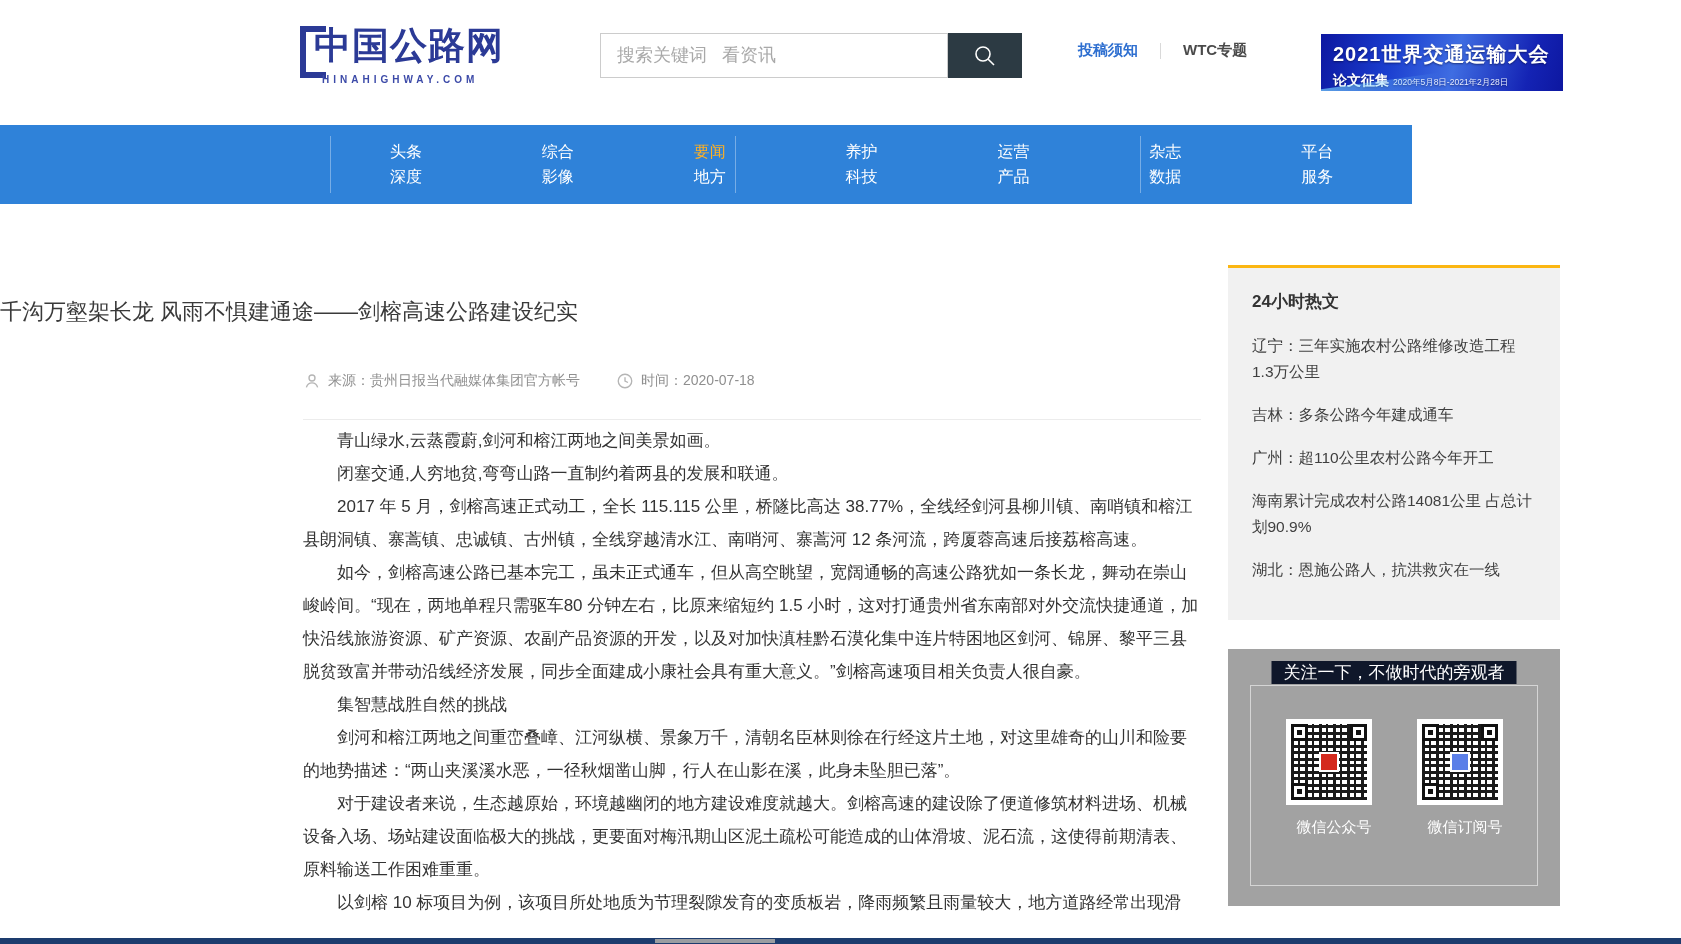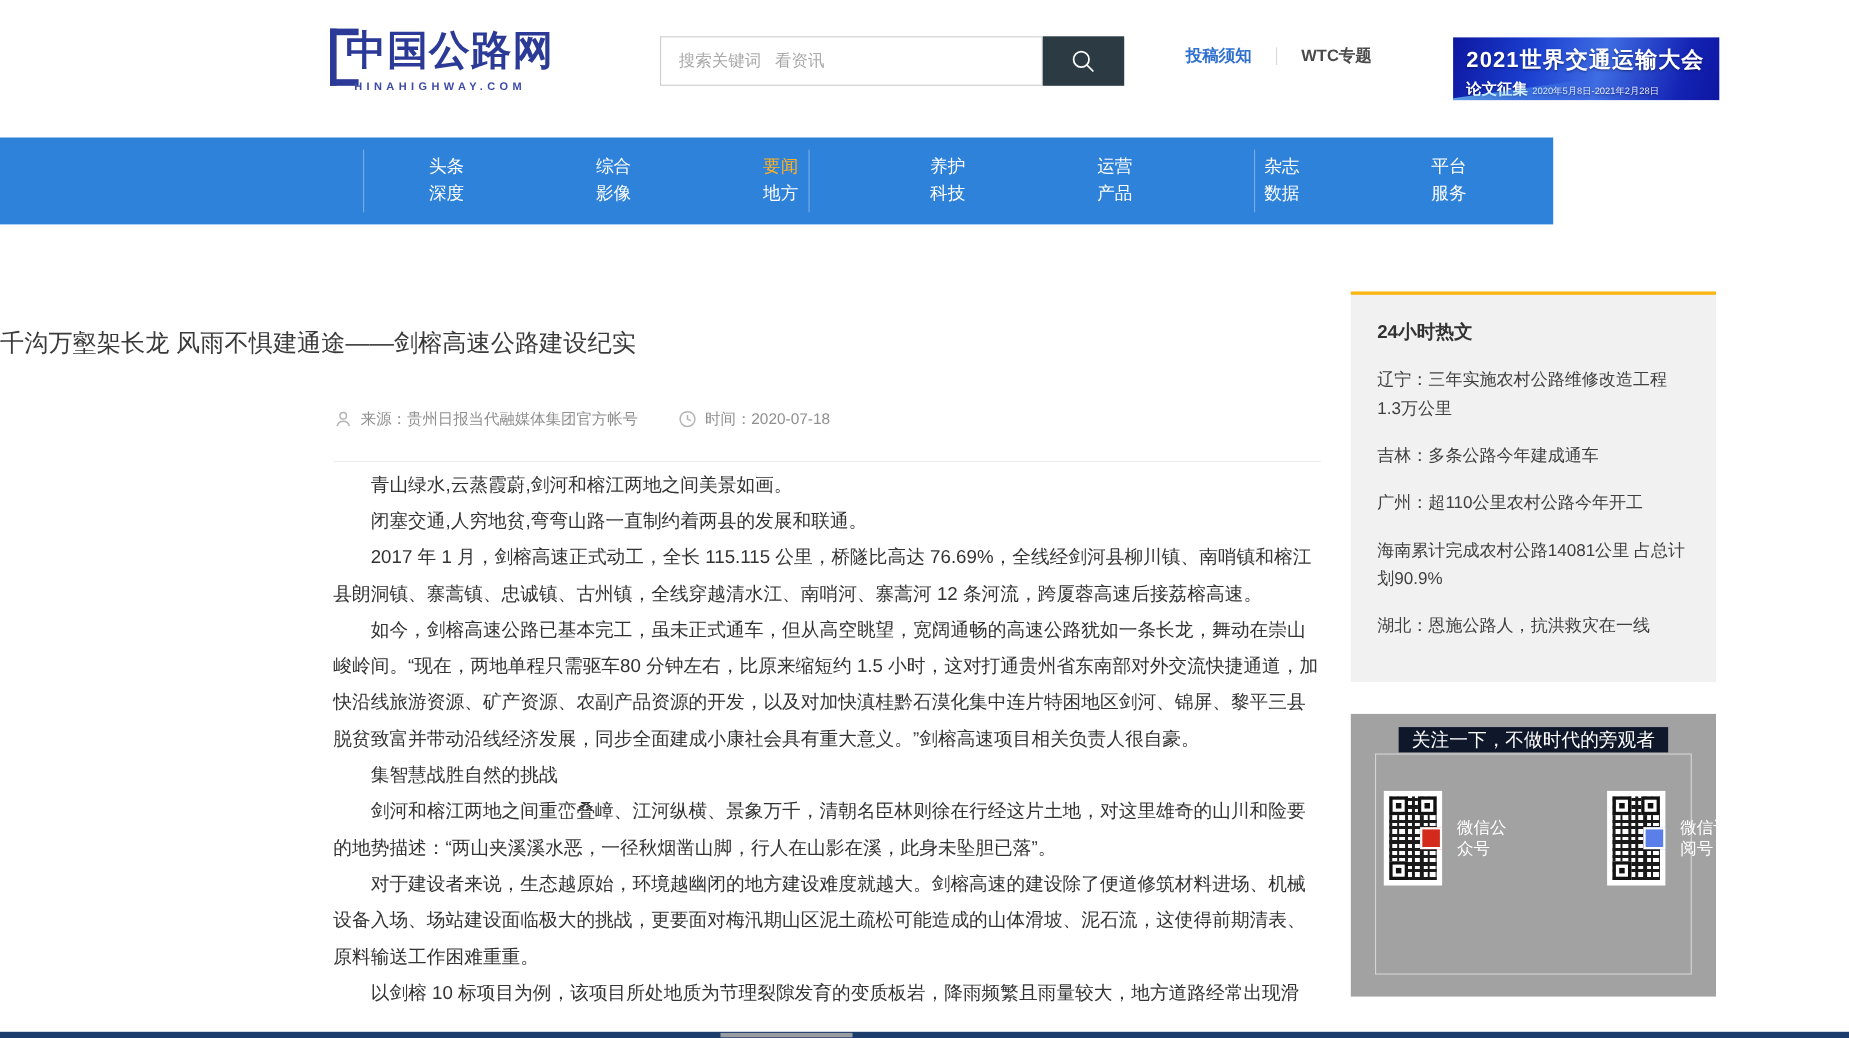--- a/index.html
+++ b/index.html
@@ -12,21 +12,21 @@
   .red-marker { position:absolute; left:24px; top:5px; width:13px; height:15px; background:#e03a2f; }
   .header { position:absolute; left:0; top:0; width:1681px; height:103px; background:#fff; }
   .logo { position:absolute; left:300px; top:22px; width:230px; }
   .logo-row { display:flex; align-items:flex-start; }
   .logo-bracket { width:26px; height:52px; border:6px solid #2b3a96; border-right:none; margin-top:4px; }
   .logo-name { font-size:37px; font-weight:bold; color:#2b3a96; letter-spacing:1px; margin-left:-12px; line-height:1.3; }
   .logo-domain { font-size:10px; font-weight:bold; color:#3c4aa8; letter-spacing:4px; margin-left:22px; margin-top:-4px; }
   .search { position:absolute; left:600px; top:33px; display:flex; }
   .search-input {
     width:348px; height:45px; border:1px solid #ccc; outline:none; padding:0 16px;
-    font-size:15px; color:#333; font-family:"Liberation Sans", sans-serif;
+    font-size:18px; color:#333; font-family:"Liberation Sans", sans-serif;
   }
   .search-input::placeholder { color:#a9a9a9; }
   .search-btn { width:74px; height:45px; background:#2c3a43; border:none; cursor:pointer; display:flex; align-items:center; justify-content:center; }
   .header-links { position:absolute; left:1078px; top:41px; display:flex; align-items:center; font-size:15px; font-weight:bold; }
   .link-submit { color:#2e6fd0; cursor:pointer; }
   .link-sep { width:1px; height:16px; background:#d9d9d9; margin:0 22px; }
   .link-wtc { color:#4a4a4a; cursor:pointer; }
   .banner {
     position:absolute; left:1321px; top:34px; width:242px; height:57px; cursor:pointer; overflow:hidden;
     background:linear-gradient(105deg,#0d17a0 0%, #1b3fd0 30%, #3f6de2 55%, #1423b4 85%, #0d17a0 100%);
@@ -62,21 +62,21 @@
   .hot-title { font-size:17px; font-weight:bold; color:#333; margin-bottom:20px; }
   .hot-item { font-size:15.5px; color:#3f3f3f; line-height:26px; margin-bottom:17px; cursor:pointer; }
   
   .follow { position:absolute; left:1228px; top:649px; width:332px; height:257px; background:#a2a2a2; }
   .follow-frame { position:absolute; left:22px; right:22px; top:36px; bottom:20px; border:1px solid rgba(255,255,255,.55); }
   .follow-title {
     position:absolute; top:12px; left:50%; transform:translateX(-50%);
     background:#0f172a; padding:0 12px; white-space:nowrap; color:#fff; font-size:17px;
   }
   .qr-row { position:absolute; left:0; top:70px; width:332px; display:flex; justify-content:center; gap:45px; }
-  .qr-cell { display:flex; align-items:center; gap:13px;margin-left:44px; }
+  .qr-cell { display:flex; flex-direction:column; align-items:flex-end; gap:13px; }
   .qr { width:86px; height:86px; background:#fff; position:relative; }
   .qr-modules {
     position:absolute; inset:5px;
     background-image:
       repeating-linear-gradient(90deg, #1a1a1a 0 3px, transparent 3px 7px, #1a1a1a 7px 9px, transparent 9px 14px),
       repeating-linear-gradient(0deg, #1a1a1a 0 3px, #fff 3px 7px, #1a1a1a 7px 10px, #fff 10px 13px);
   }
   .qr-finder { position:absolute; width:17px; height:17px; border:3px solid #111; background:#fff; }
   .qr-finder::before { content:""; position:absolute; left:3px; top:3px; width:5px; height:5px; background:#111; }
   .qr-finder.tl { left:5px; top:5px; } .qr-finder.tr { right:5px; top:5px; } .qr-finder.bl { left:5px; bottom:5px; }
@@ -191,21 +191,21 @@
     </span>
     <span>时间：2020-07-18</span>
   </span>
 </div>
 
 <div class="meta-divider" style="position:absolute; left:303px; top:419px; width:898px;"></div>
 
 <div class="article-body" style="position:absolute; left:303px; top:424px; width:898px;">
   <p>青山绿水,云蒸霞蔚,剑河和榕江两地之间美景如画。</p>
   <p>闭塞交通,人穷地贫,弯弯山路一直制约着两县的发展和联通。</p>
-  <p>2017 年 1 月，剑榕高速正式动工，全长 115.115 公里，桥隧比高达 76.69%，全线经剑河县柳川镇、南哨镇和榕江县朗洞镇、寨蒿镇、忠诚镇、古州镇，全线穿越清水江、南哨河、寨蒿河 12 条河流，跨厦蓉高速后接荔榕高速。</p>
+  <p>2017 年 5 月，剑榕高速正式动工，全长 115.115 公里，桥隧比高达 38.77%，全线经剑河县柳川镇、南哨镇和榕江县朗洞镇、寨蒿镇、忠诚镇、古州镇，全线穿越清水江、南哨河、寨蒿河 12 条河流，跨厦蓉高速后接荔榕高速。</p>
   <p>如今，剑榕高速公路已基本完工，虽未正式通车，但从高空眺望，宽阔通畅的高速公路犹如一条长龙，舞动在崇山峻岭间。“现在，两地单程只需驱车80 分钟左右，比原来缩短约 1.5 小时，这对打通贵州省东南部对外交流快捷通道，加快沿线旅游资源、矿产资源、农副产品资源的开发，以及对加快滇桂黔石漠化集中连片特困地区剑河、锦屏、黎平三县脱贫致富并带动沿线经济发展，同步全面建成小康社会具有重大意义。”剑榕高速项目相关负责人很自豪。</p>
   <p>集智慧战胜自然的挑战</p>
   <p>剑河和榕江两地之间重峦叠嶂、江河纵横、景象万千，清朝名臣林则徐在行经这片土地，对这里雄奇的山川和险要的地势描述：“两山夹溪溪水恶，一径秋烟凿山脚，行人在山影在溪，此身未坠胆已落”。</p>
   <p>对于建设者来说，生态越原始，环境越幽闭的地方建设难度就越大。剑榕高速的建设除了便道修筑材料进场、机械设备入场、场站建设面临极大的挑战，更要面对梅汛期山区泥土疏松可能造成的山体滑坡、泥石流，这使得前期清表、原料输送工作困难重重。</p>
   <p>以剑榕 10 标项目为例，该项目所处地质为节理裂隙发育的变质板岩，降雨频繁且雨量较大，地方道路经常出现滑</p>
 </div>
 
 <div class="hot-box">
   <div class="hot-title">24小时热文</div>
   <div class="hot-item">辽宁：三年实施农村公路维修改造工程1.3万公里</div>

